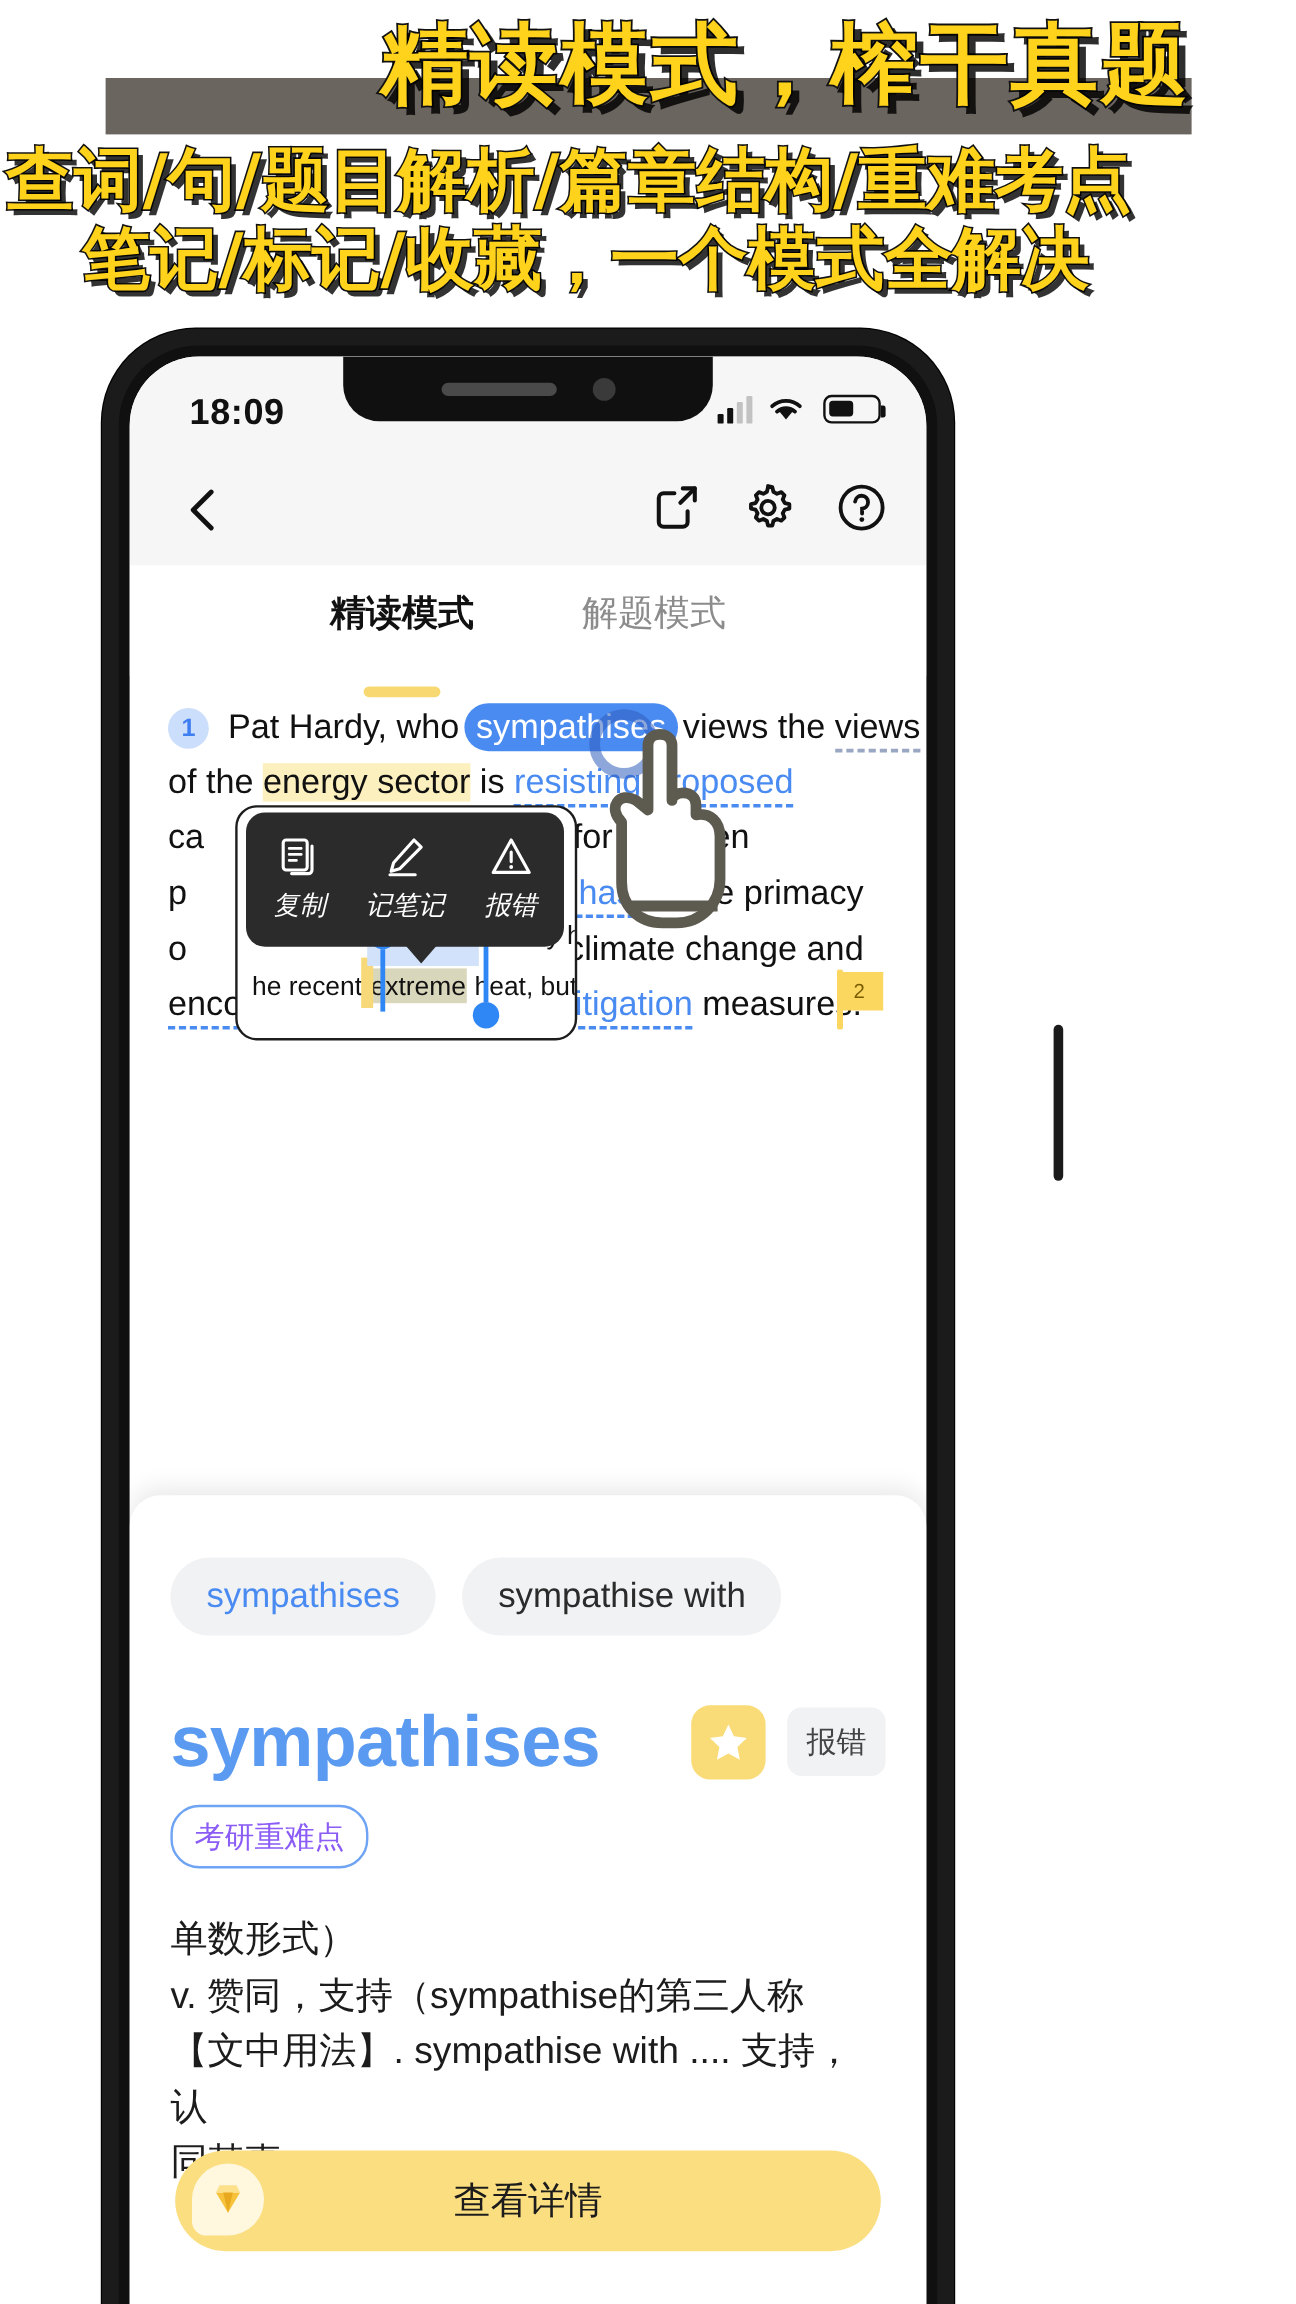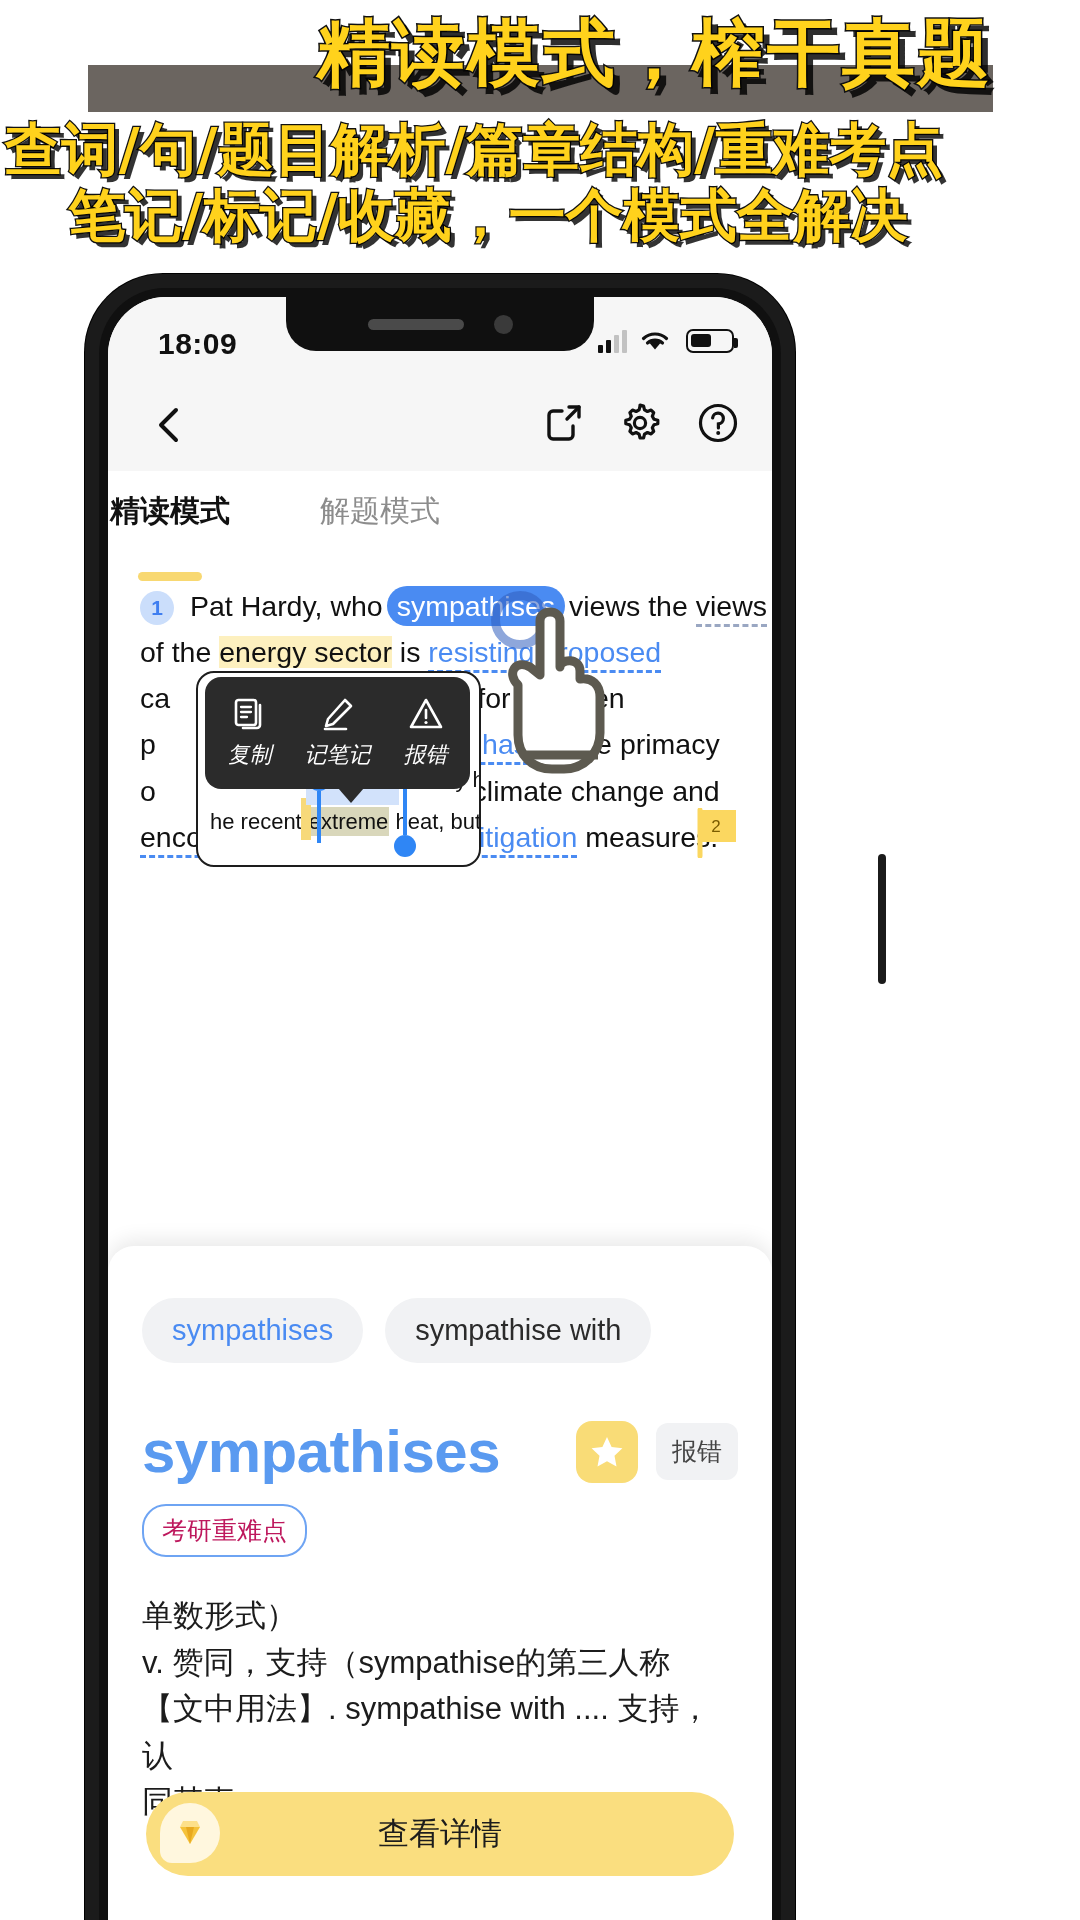--- a/index.html
+++ b/index.html
@@ -130,21 +130,21 @@
   }
   .nav-icons {
     position: absolute; right: 30px; top: 20px;
     display: flex; align-items: center; gap: 30px;
   }
   .nav-icons svg { display:block; }
 
   
   .tabs {
     position: absolute; top: 174px; left: 0; width: 664px; height: 92px;
-    background: #fff; display: flex; justify-content: flex-start; gap: 86px;
+    background: #fff; display: flex; justify-content: center; gap: 86px;
     padding-top: 16px;
   }
   .tab { font-size: 30px; color: #8c8c8c; position: relative; padding: 4px 2px; }
   .tab.active { color: #111; font-weight: 700; }
   .tab.active::after {
     content:''; position:absolute; left: 50%; transform: translateX(-50%);
     bottom: -18px; width: 64px; height: 9px;
     background: #f7d濃; background: #f8d871; border-radius: 5px;
   }
 
@@ -259,21 +259,21 @@
   .star-btn {
     width: 62px; height: 62px; border-radius: 16px; background: #f9dc77;
     display:flex; align-items:center; justify-content:center;
   }
   .report-btn {
     background: #f1f2f4; border-radius: 12px; padding: 12px 16px;
     font-size: 25px; color: #444;
   }
   .tag {
     display:inline-block; margin-top: 18px;
-    border: 2.5px solid #6ea4f3; color: #be185d; border-radius: 24px;
+    border: 2.5px solid #6ea4f3; color: #8b5cf6; border-radius: 24px;
     padding: 8px 18px; font-size: 25px;
   }
   .defs { margin-top: 36px; font-size: 31px; line-height: 1.5; color: #1c1c1c; }
   .cta {
     position: absolute; left: 38px; bottom: 44px;
     width: 588px; height: 84px; background: #fade7f;
     border-radius: 42px; display:flex; align-items:center; justify-content:center;
     font-size: 31px; color: #1c1c1c;
   }
   .cta-badge {

